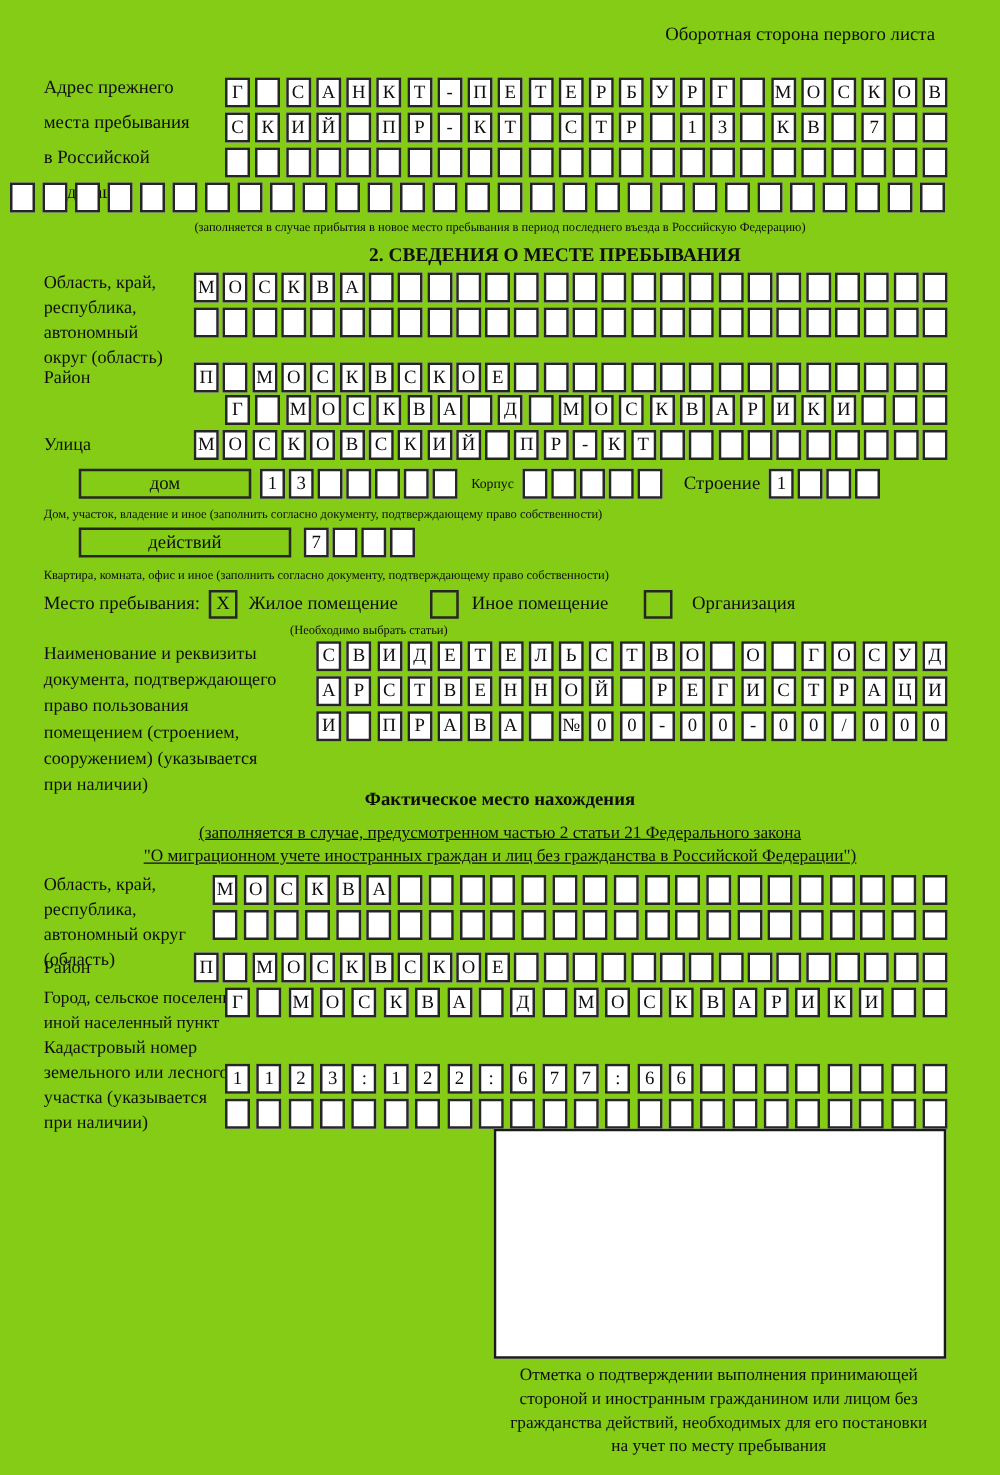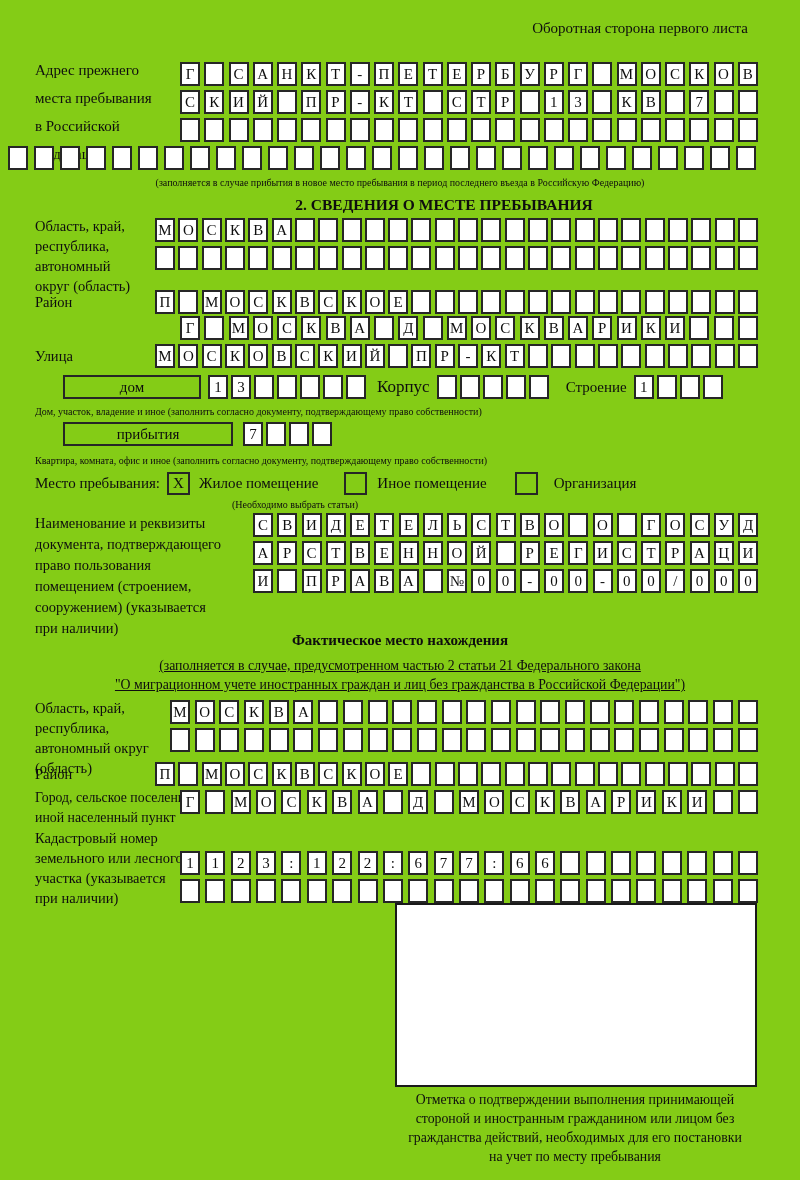--- a/index.html
+++ b/index.html
@@ -320,40 +320,40 @@
     <span class="bigbox" style="width:138px;">дом</span>
     <span class="boxrow inline">
         <span class="cbox">1</span>
         <span class="cbox">3</span>
         <span class="cbox"></span>
         <span class="cbox"></span>
         <span class="cbox"></span>
         <span class="cbox"></span>
         <span class="cbox"></span>
       </span>
-    <span style="font-size:17px; margin-left:4px;">Корпус</span>
+    <span style="font-size:11px; margin-left:4px;">Корпус</span>
     <span class="boxrow inline">
         <span class="cbox"></span>
         <span class="cbox"></span>
         <span class="cbox"></span>
         <span class="cbox"></span>
         <span class="cbox"></span>
       </span>
     <span style="font-size:15px; margin-left:10px;">Строение</span>
     <span class="boxrow inline">
         <span class="cbox">1</span>
         <span class="cbox"></span>
         <span class="cbox"></span>
         <span class="cbox"></span>
       </span>
   </div>
   <div class="caption" style="left:35px; top:403px;">Дом, участок, владение и иное (заполнить согласно документу, подтверждающему право собственности)</div>
 
   <div class="abs" style="left:63px; top:422px; display:flex; align-items:center; gap:10px;">
-    <span class="bigbox" style="width:170px;">прибытия</span>
+    <span class="bigbox" style="width:170px;">действий</span>
     <span class="boxrow inline">
         <span class="cbox">7</span>
         <span class="cbox"></span>
         <span class="cbox"></span>
         <span class="cbox"></span>
       </span>
   </div>
   <div class="caption" style="left:35px; top:452px;">Квартира, комната, офис и иное (заполнить согласно документу, подтверждающему право собственности)</div>
 
   <div class="stayrow" style="left:35px; top:471px;">

